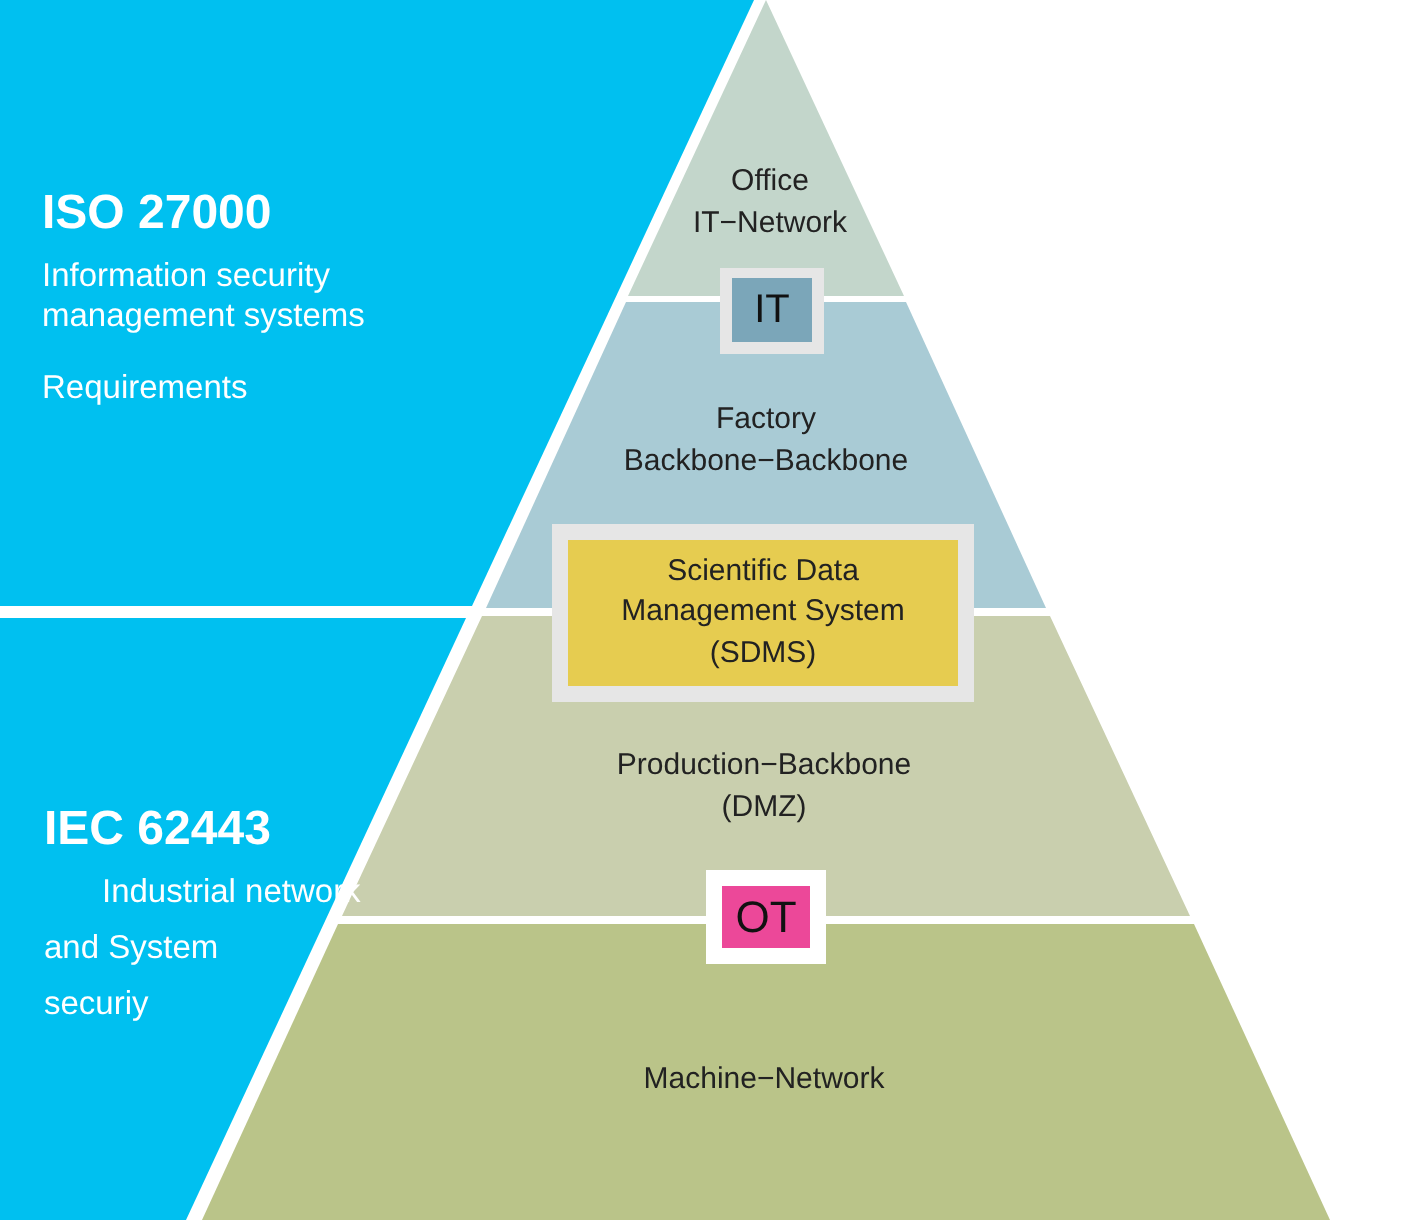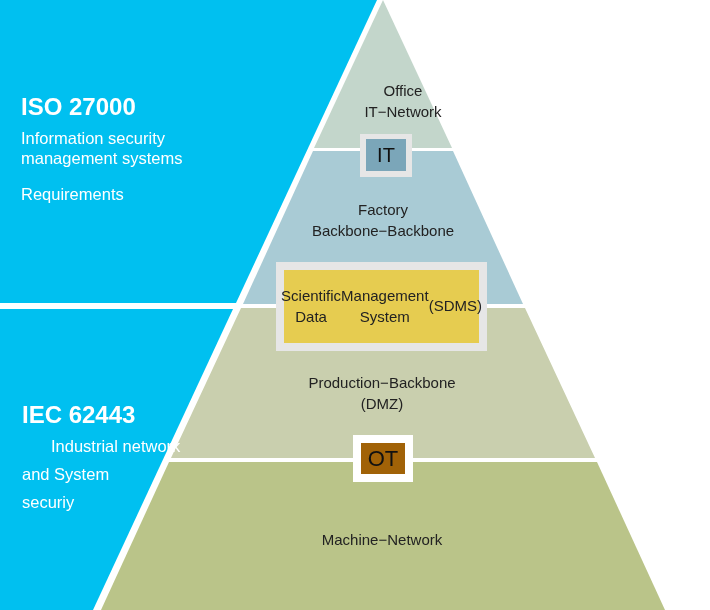--- a/index.html
+++ b/index.html
@@ -4,21 +4,21 @@
   <style>
     html, body { margin: 0; padding: 0; background: #ffffff; }
     body { width: 710px; height: 610px; overflow: hidden; position: relative; }
     #stage { position: absolute; left: 0; top: 0; width: 710px; height: 610px; }
     svg { position: absolute; left: 0; top: 0; }
     .std-title { position: absolute; color: #ffffff; font-family: "Liberation Sans", sans-serif; font-weight: bold; font-size: 24px; line-height: 22px; }
     .std-line { position: absolute; color: #ffffff; font-family: Liberation Sans, sans-serif; font-size: 16.5px; line-height: 20px; white-space: nowrap; }
     .tier-label { position: absolute; color: #222222; font-family: "Liberation Sans", sans-serif; font-size: 15px; line-height: 21px; text-align: center; white-space: nowrap; transform: translateX(-50%); }
     .badge-outer { position: absolute; box-sizing: border-box; }
     .badge-inner { position: absolute; display: flex; align-items: center; justify-content: center; font-family: "Liberation Sans", sans-serif; color: #111111; }
-    .sdms-inner { font-size: 15px; line-height: 20.5px; color: #222222; text-align: center; }
+    .sdms-inner { flex-direction: column; font-size: 15px; line-height: 20.5px; color: #222222; text-align: center; }
   </style>
 </head>
 <body>
 
 <div id="stage">
   <svg width="710" height="610" viewBox="0 0 710 610">
 
     <polygon id="blue-top" points="0,0 377,0 236,303 0,303" fill="#00c0f0"></polygon>
     <polygon id="blue-bottom" points="0,309 233,309 93,610 0,610" fill="#00c0f0"></polygon>
 
@@ -31,21 +31,21 @@
   <div class="std-title" style="left:21px; top:96px;">ISO 27000</div>
   <div class="std-line" style="left:21px; top:128px;">Information security</div>
   <div class="std-line" style="left:21px; top:148px;">management systems</div>
   <div class="std-line" style="left:21px; top:184px;">Requirements</div>
 
   <div class="std-title" style="left:22px; top:404px;">IEC 62443</div>
   <div class="std-line" style="left:22px; top:436px;margin-left:29px;">Industrial network</div>
   <div class="std-line" style="left:22px; top:464px;">and System</div>
   <div class="std-line" style="left:22px; top:492px;">securiy</div>
 
-  <div class="tier-label" style="left:385px; top:80px;margin-left:18px;">
+  <div class="tier-label" style="left:385px; top:80px;">
     <div>Office</div>
     <div>IT−Network</div>
   </div>
   <div class="tier-label" style="left:383px; top:199px;text-align:center;">
     <div>Factory</div>
     <div>Backbone−Backbone</div>
   </div>
   <div class="tier-label" style="left:382px; top:372px;">
     <div>Production−Backbone</div>
     <div>(DMZ)</div>
@@ -58,14 +58,14 @@
   <div class="badge-inner" id="it-inner" style="left: 366px; top: 139px; width: 40px; height: 32px; font-size: 20px; background: rgb(123, 166, 185);">IT</div>
 
   <div class="badge-outer" id="sdms-frame" style="left: 276px; top: 262px; width: 211px; height: 89px; background: rgb(230, 230, 230);"></div>
   <div class="badge-inner sdms-inner" id="sdms-inner" style="left: 284px; top: 270px; width: 195px; height: 73px; background: rgb(230, 204, 80);">
     <div>Scientific Data</div>
     <div>Management System</div>
     <div>(SDMS)</div>
   </div>
 
   <div class="badge-outer" id="ot-frame" style="left:353px; top:435px; width:60px; height:47px; background:#ffffff;"></div>
-  <div class="badge-inner" id="ot-inner" style="left: 361px; top: 443px; width: 44px; height: 31px; font-size: 22px; background: #a16207;">OT</div>
+  <div class="badge-inner" id="ot-inner" style="left: 361px; top: 443px; width: 44px; height: 31px; font-size: 22px; background: #ec4899;">OT</div>
 </div>
 
 </body></html>

